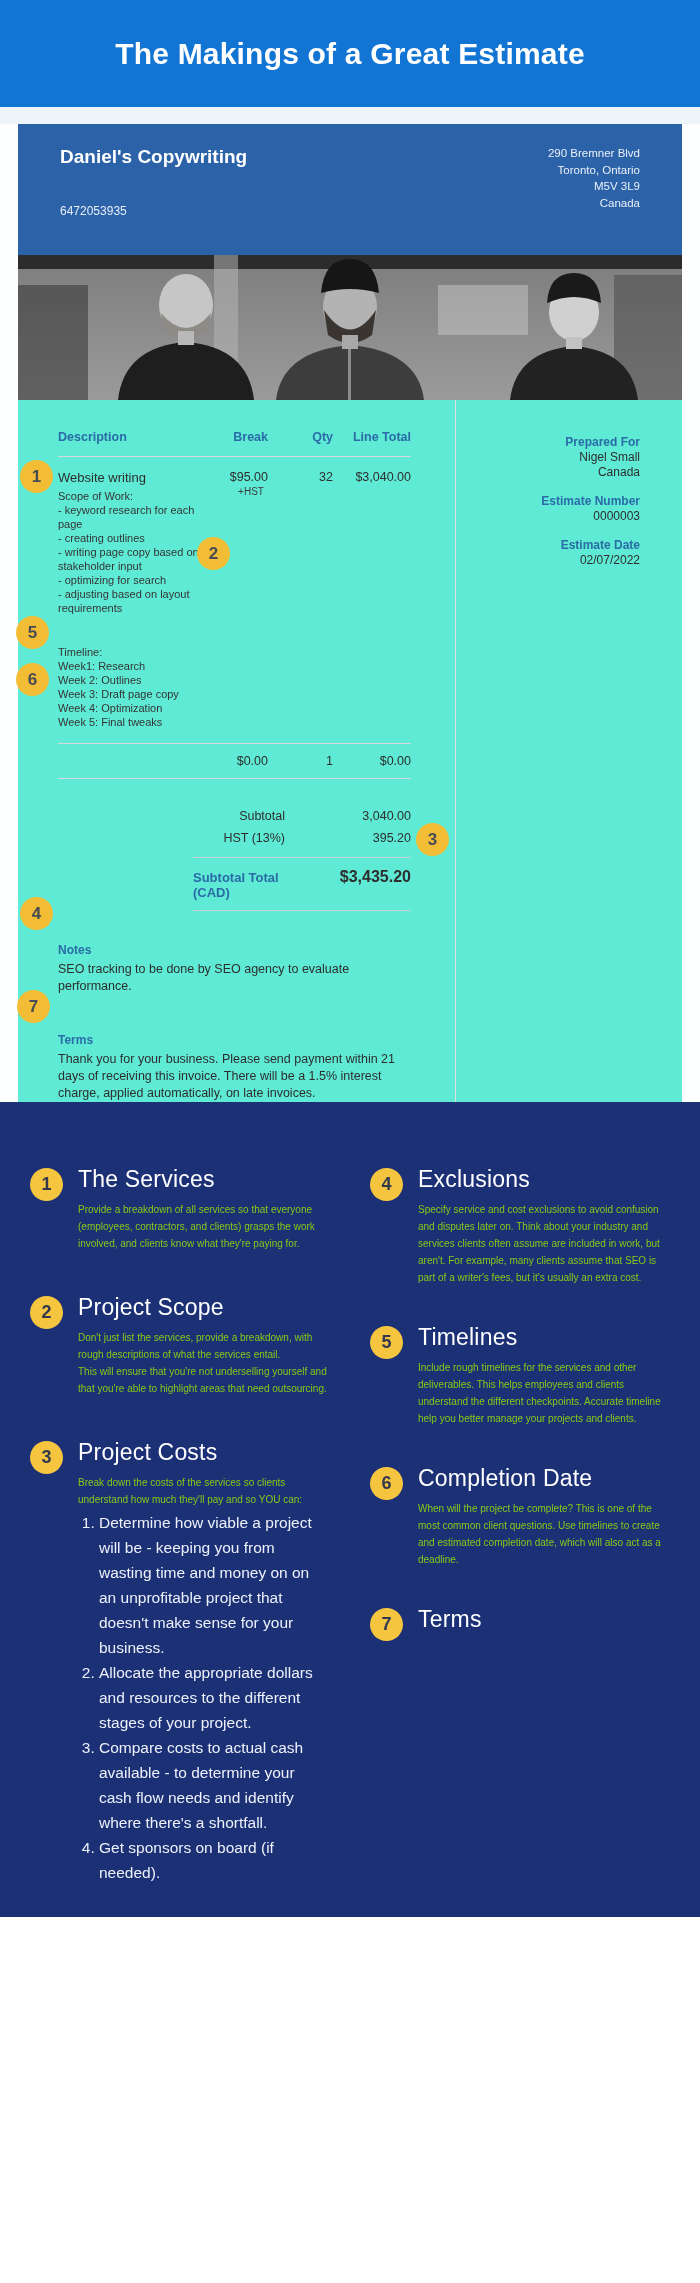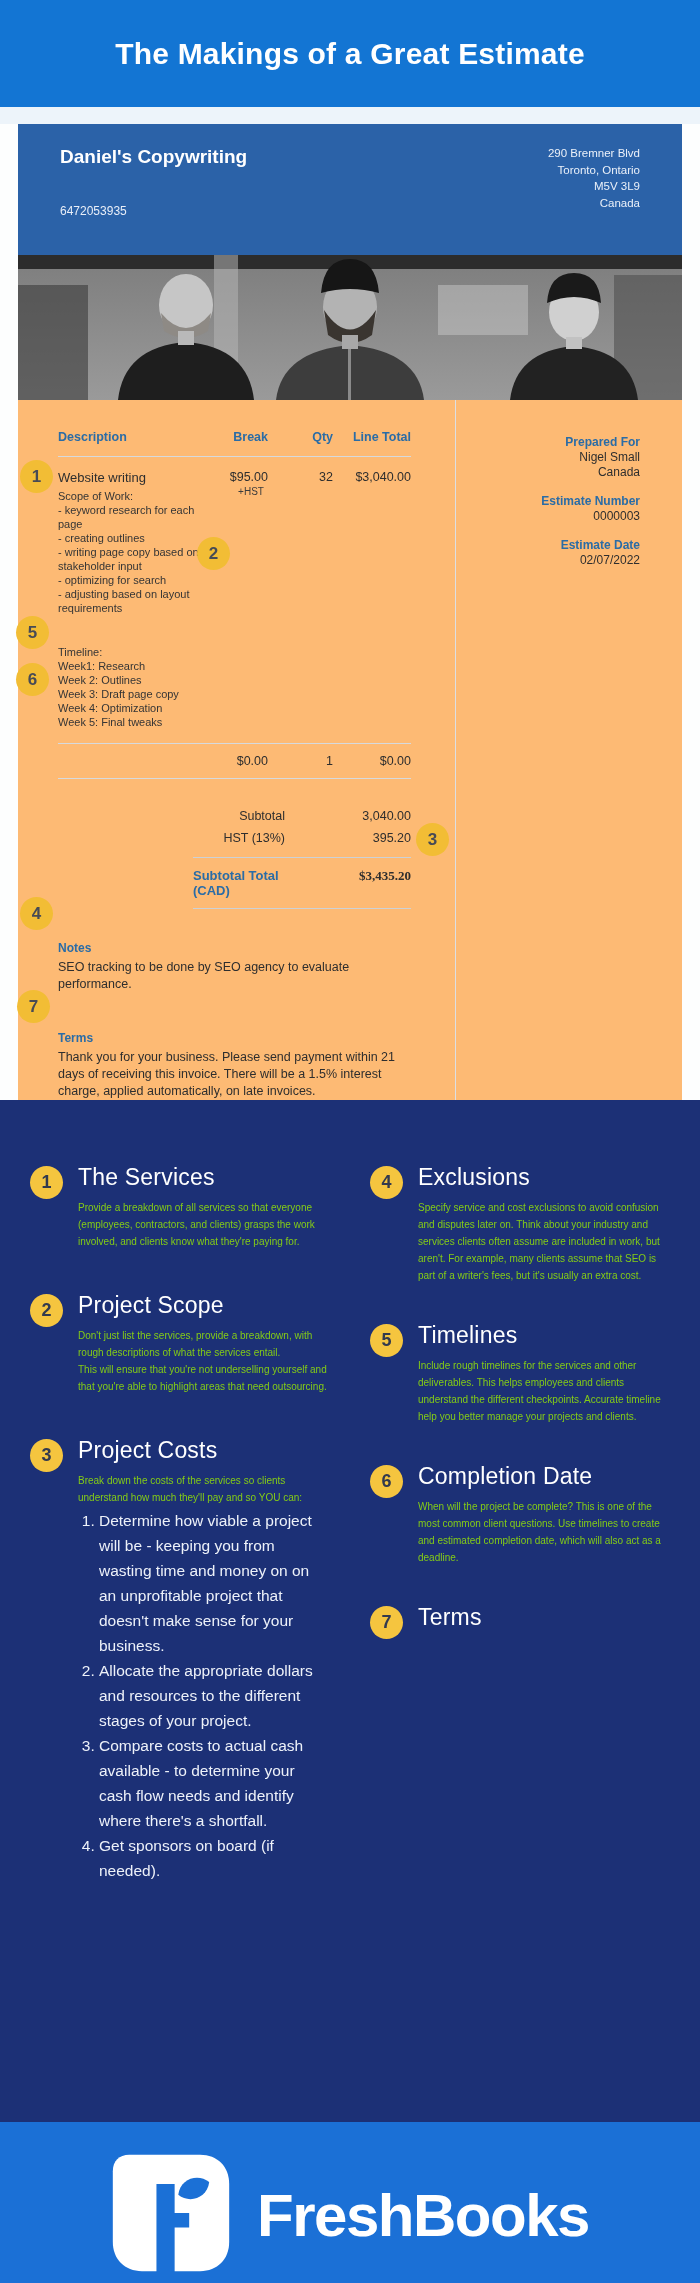--- a/index.html
+++ b/index.html
@@ -1,34 +1,34 @@
 <!DOCTYPE html>
 <html><head>
 <meta charset="utf-8">
 <style>
   * { box-sizing: border-box; margin: 0; padding: 0; }
   html,body { width:700px; background:#fff; font-family:"Liberation Sans","DejaVu Sans",sans-serif; }
-  .page { width:700px; height:2283px; position:relative; overflow:hidden; background:#fdfefe; }
+  .page { width:700px; height:1917px; position:relative; overflow:hidden; background:#fdfefe; }
 
   
   .top-header { height:107px; background:#1375d3; display:flex; align-items:center; justify-content:center; }
   .top-header h1 { color:#fff; font-size:30px; font-weight:bold; letter-spacing:.2px; }
 
   
   .estimate-area { position:relative; background:#fdfefe; }
   .top-gap { height:17px; background:#edf4fa; }
   .est-card { margin:0 18px; }
   .est-card-header { background:#2b62a8; height:131px; padding:14px 42px 0 42px; display:flex; justify-content:space-between; color:#fff; }
   .biz-name { font-size:19px; font-weight:bold; margin-top:8px; }
   .biz-phone { font-size:12px; margin-top:36px; color:#e8eef8; }
   .biz-address { text-align:right; font-size:11.5px; line-height:16.5px; margin-top:7px; color:#eaf0f9; }
   .est-photo { height:145px; display:block; }
   .est-photo svg { display:block; }
 
-  .est-body { display:flex; background:#fdba74; min-height:675px; }
+  .est-body { display:flex; background:#5eead4; min-height:675px; }
   .est-left { width:437px; padding:30px 44px 0 40px; }
   .est-meta { width:227px; border-left:1px solid #dcdfe4; padding:35px 42px 0 0; text-align:right; }
 
   .tbl { width:353px; color:#2e2e2e; }
   .tbl-row { display:grid; grid-template-columns:150px 60px 65px 78px; }
   .tbl-head { padding-bottom:12px; border-bottom:1px solid #d6dade; }
   .tbl-head div { font-size:12.5px; font-weight:bold; color:#2a6ca6; }
   .c-right { text-align:right; }
   .tbl-item { padding-top:13px; }
   .item-title { font-size:13px; margin-bottom:4px; }
@@ -36,21 +36,21 @@
   .rate-tax { font-size:10px; text-align:center; padding-left:26px; margin-top:2px; color:#3c3c3c; }
   .scope { font-size:11px; line-height:14px; color:#353535; }
   .timeline { font-size:11px; line-height:14px; color:#353535; margin-top:30px; padding-bottom:14px; }
   .row2 { border-top:1px solid #d6dade; border-bottom:1px solid #d6dade; padding:10px 0; font-size:12.5px; }
   .totals { width:218px; margin-left:auto; margin-top:26px; }
   .tot-row { display:flex; justify-content:flex-end; align-items:baseline; padding:4px 0; font-size:12.5px;gap:40px; }
   .tot-label { color:#2e2e2e; }
   .tot-val { width:86px; text-align:right; }
   .tot-grand { margin-top:8px; border-top:1px solid #ccd1d6; border-bottom:1px solid #ccd1d6; padding:10px 0; }
   .tot-grand .tot-label { color:#2a6ca6; font-weight:bold; font-size:13px; }
-  .tot-grand .tot-val { font-weight:bold; font-size:13px;font-family:Liberation Serif, serif; }
+  .tot-grand .tot-val { font-weight:bold; font-size:16px; }
 
   .note-block { margin-top:32px; }
   .term-block { margin-top:38px; }
   .blk-label { font-size:12px; font-weight:bold; color:#2a6ca6; margin-bottom:4px; }
   .blk-text { font-size:12.5px; line-height:17px; color:#2e2e2e; }
   .note-block .blk-text { max-width:300px; }
   .term-block .blk-text { max-width:348px; }
 
   .meta-group { margin-bottom:14px; }
   .meta-label { font-size:12px; font-weight:bold; color:#2a6ca6; line-height:15px; }

